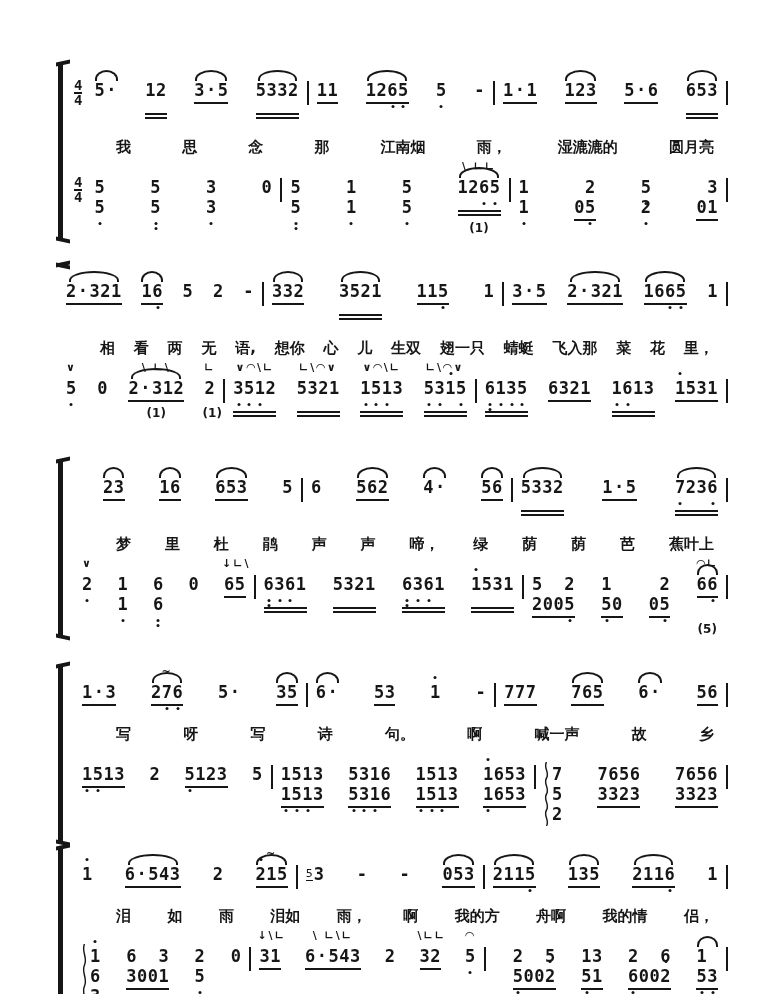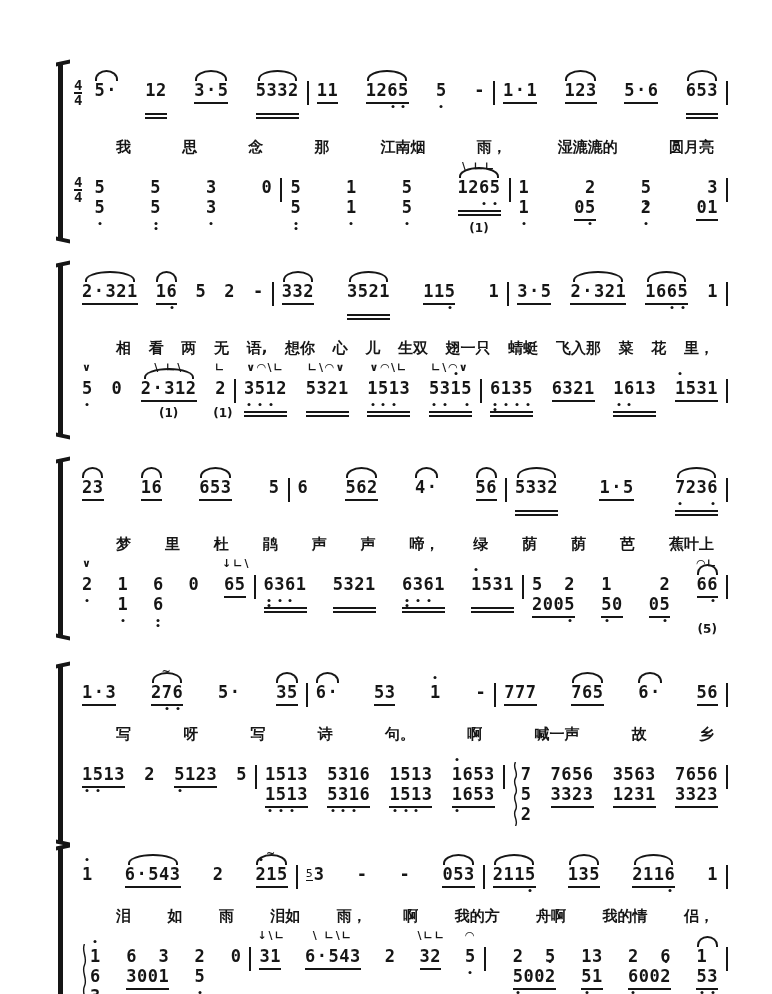--- a/index.html
+++ b/index.html
@@ -190,21 +190,21 @@
                 <div class="main stack">
                   <div class="nt"><span class="c">&nbsp;</span><span class="c">3</span></div>
                   <div class="nt u1"><span class="c">0</span><span class="c">1</span></div>
                 </div>
               </div>
             </div>
             <div class="bar"></div>
           </div>
         </div>
       </div>
-      <div class="system" style="margin-bottom: 26px;">
+      <div class="system" style="margin-bottom: 26px; flex-direction: column;">
         <div class="bracket"></div>
         <div class="sys-body">
           <div class="line melody">
             <div class="measure" style="flex-grow: 5;">
               <div class="cell">
                 <div class="arc"></div>
                 <div class="main"><div class="nt u1"><span class="c">2</span><span class="aug">·</span><span class="c">3</span><span class="c">2</span><span class="c">1</span></div></div>
               </div>
               <div class="cell">
                 <div class="arc"></div>
@@ -329,21 +329,21 @@
               </div>
             </div>
             <div class="bar"></div>
           </div>
         </div>
       </div>
       <div class="system" style="margin-bottom: 30px;">
         <div class="bracket"></div>
         <div class="sys-body">
           <div class="line melody">
-            <div class="measure" style="flex-grow: 4;">
+            <div class="measure" style="flex-grow: 4; margin-left: 21px;">
               <div class="cell">
                 <div class="arc"></div>
                 <div class="main"><div class="nt u1"><span class="c">2</span><span class="c">3</span></div></div>
               </div>
               <div class="cell">
                 <div class="arc"></div>
                 <div class="main"><div class="nt u1"><span class="c">1</span><span class="c">6</span></div></div>
               </div>
               <div class="cell">
                 <div class="arc"></div>
@@ -595,26 +595,20 @@
                 </div>
               </div>
               <div class="cell">
                 <div class="main stack">
                   <div class="nt"><span class="c">7</span><span class="c">6</span><span class="c">5</span><span class="c">6</span></div>
                   <div class="nt u1"><span class="c">3</span><span class="c">3</span><span class="c">2</span><span class="c">3</span></div>
                 </div>
               </div>
               <div class="cell">
                 <div class="main stack">
-                  <div class="nt"><span class="c">3</span><span class="c">5</span><span class="c">6</span><span class="c">3</span></div>
-                  <div class="nt u1"><span class="c">1</span><span class="c">2</span><span class="c">3</span><span class="c">1</span></div>
-                </div>
-              </div>
-              <div class="cell">
-                <div class="main stack">
                   <div class="nt"><span class="c">7</span><span class="c">6</span><span class="c">5</span><span class="c">6</span></div>
                   <div class="nt u1"><span class="c">3</span><span class="c">3</span><span class="c">2</span><span class="c">3</span></div>
                 </div>
               </div>
             </div>
             <div class="bar"></div>
           </div>
         </div>
       </div>
       <div class="system" style="margin-bottom: 0px;">

